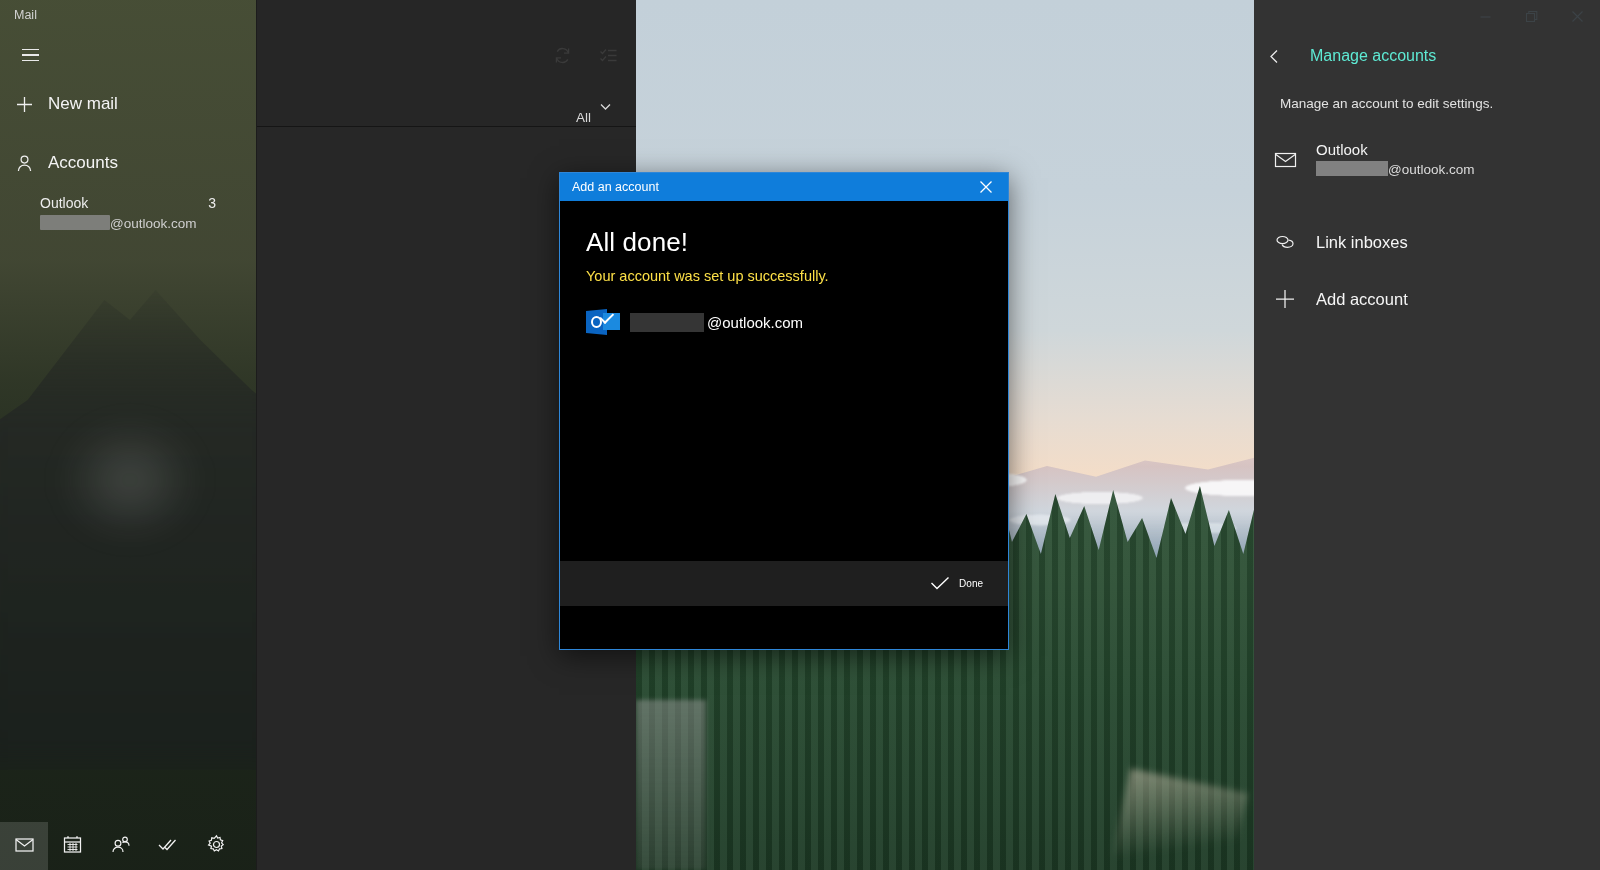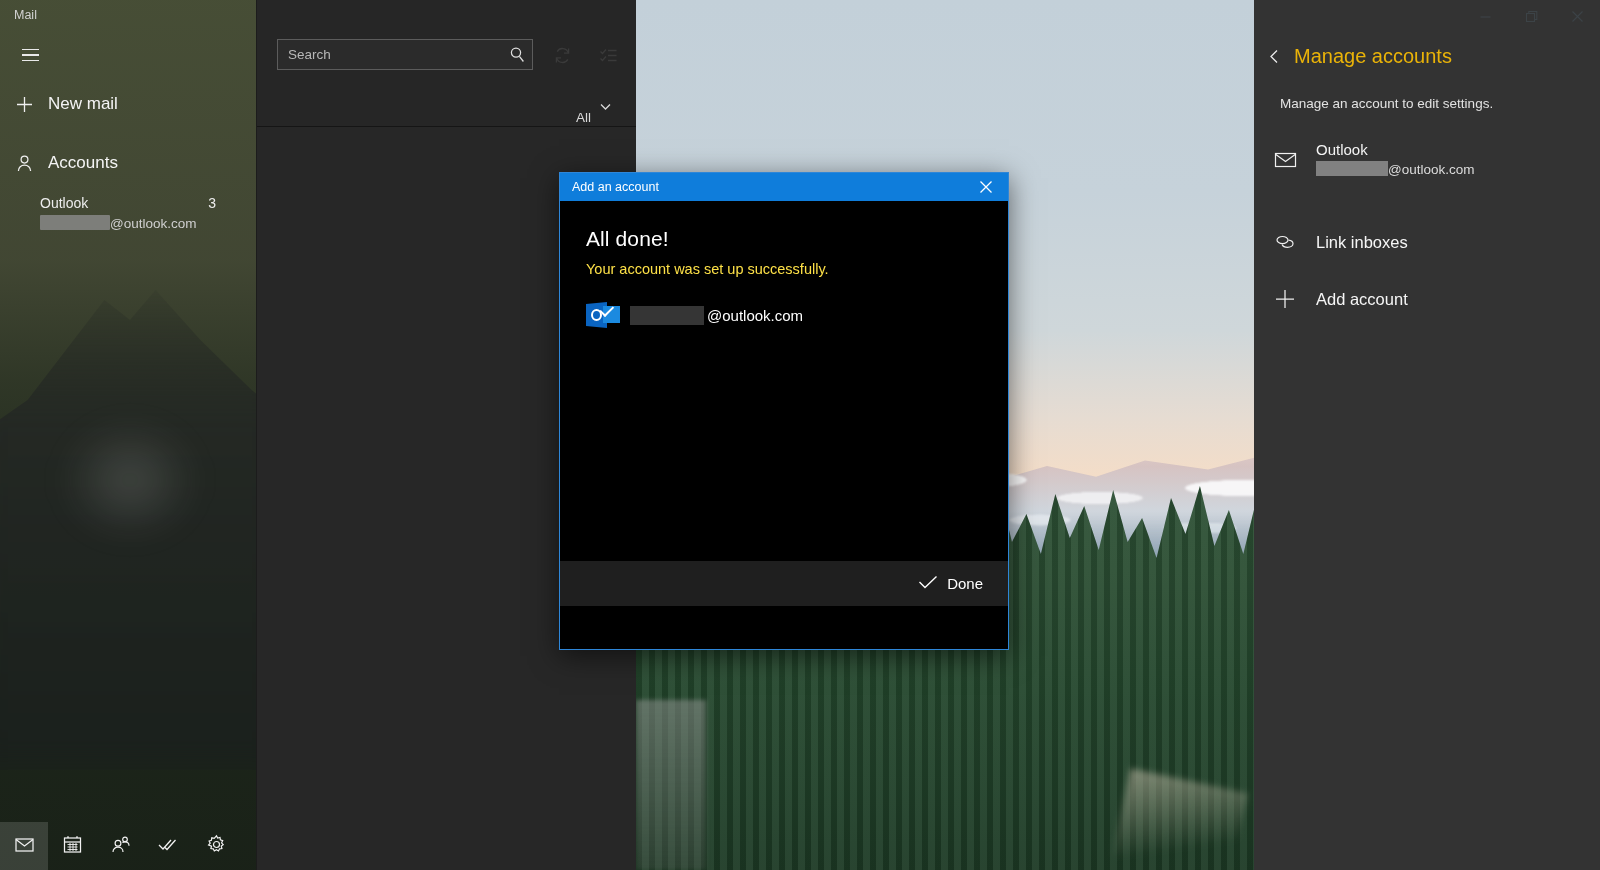--- a/index.html
+++ b/index.html
@@ -244,21 +244,21 @@
     height: 28px; background: #0f7ddb;
     display: flex; align-items: center; justify-content: space-between;
   }
   .dlg-title .t { font-size: 12.5px; color: #fff; padding-left: 12px; }
   .dlg-close {
     width: 44px; height: 28px;
     display: flex; align-items: center; justify-content: center;
     color: #fff; cursor: pointer;
   }
   .dlg-body { position: relative; height: 405px; background: #000; padding: 26px 0 0 26px; }
-  .dlg-h1 { font-size: 21px; color: #fff; font-weight: 400; letter-spacing: .1px; }
+  .dlg-h1 { font-size: 26px; color: #fff; font-weight: 400; letter-spacing: .1px; }
   .dlg-sub { font-size: 14.5px; color: #fde047; margin-top: 10px; }
   .acct-line { display: flex; align-items: center; margin-top: 24px; }
   .ol-icon { width: 34px; height: 28px; position: relative; flex: 0 0 34px; }
   .ol-icon .folder {
     position: absolute; left: 0; top: 1px; width: 21px; height: 26px;
     background: #0a64c1;
     clip-path: polygon(0 8%, 100% 0, 100% 100%, 0 92%);
   }
   .ol-icon .oletter {
     position: absolute; left: 5px; top: 8px; width: 11px; height: 12px;
@@ -281,21 +281,21 @@
   }
   .dlg-footer {
     position: absolute; left: 0; bottom: 0; width: 100%; height: 45px;
     background: #1f1f1f;
     display: flex; align-items: center; justify-content: flex-end;
     padding-right: 16px;
   }
   .done-btn {
     display: flex; align-items: center; gap: 9px;
     padding: 5px 9px; cursor: pointer;
-    color: #fff; font-size: 15px;
+    color: #fff; font-size: 10px;
   }
 
   
   .flyout {
     position: absolute; right: 0; top: 0; width: 346px; height: 870px;
     background: #333333;
   }
   .titlebar {
     position: absolute; right: 0; top: 0; width: 346px; height: 32px;
     display: flex; justify-content: flex-end;
@@ -307,21 +307,21 @@
   }
   .fly-head {
     position: absolute; left: 0; top: 38px; width: 346px; height: 36px;
     display: flex; align-items: center;
   }
   .back-btn {
     width: 40px; height: 36px;
     display: flex; align-items: center; justify-content: center;
     color: #eaeaea; cursor: pointer; font-size: 17px;
   }
-  .fly-title { font-size: 20px; color: #eab308; font-weight: 400; }
+  .fly-title { font-size: 16px; color: #5eead4; font-weight: 400; margin-left: 16px; }
   .fly-sub {
     position: absolute; left: 26px; top: 96px;
     font-size: 13.5px; color: #e2e2e2;
   }
   .fly-item {
     position: absolute; left: 0; width: 346px; height: 52px;
     display: flex; align-items: center; cursor: pointer;
   }
   .fly-item .fic {
     width: 62px; flex: 0 0 62px;
@@ -437,29 +437,20 @@
             <svg width="21" height="21" viewBox="0 0 21 21" fill="none" stroke="currentColor" stroke-width="1.2">
               <circle cx="10.5" cy="10.5" r="3"></circle>
               <path d="M10.5 1.8l1.1 2.2 2.4-.6.4 2.4 2.3.8-1.1 2.2 1.6 1.8-1.9 1.5.6 2.4-2.4.3-1 2.2-2.1-1.2-2.1 1.2-1-2.2-2.4-.3.6-2.4L2.6 11l1.6-1.8L3.1 7l2.3-.8.4-2.4 2.4.6z"></path>
             </svg>
           </span>
         </div>
       </div>
     </div>
 
     <div class="list-col">
-      <div class="search-box">
-        <input type="text" value="" placeholder="Search" style="">
-        <span class="search-ic">
-          <svg width="17" height="17" viewBox="0 0 17 17" fill="none" stroke="currentColor" stroke-width="1.25">
-            <circle cx="7" cy="6.6" r="4.6"></circle>
-              <path d="M10.4 10.3l4 5.2"></path>
-          </svg>
-        </span>
-      </div>
 
       <div class="tb-btn" id="sync-btn">
         <svg width="19" height="19" viewBox="0 0 19 19" fill="none" stroke="currentColor" stroke-width="1.3">
           <path d="M15.3 7.2A6 6 0 0 0 4.2 5.6"></path>
             <path d="M3.7 11.8a6 6 0 0 0 11.1 1.6"></path>
           <path d="M15.6 2.6v4.6h-4.6M3.4 16.4v-4.6H8"></path>
         </svg>
       </div>
       <div class="tb-btn" id="select-btn">
         <svg width="19" height="19" viewBox="0 0 19 19" fill="none" stroke="currentColor" stroke-width="1.3">

